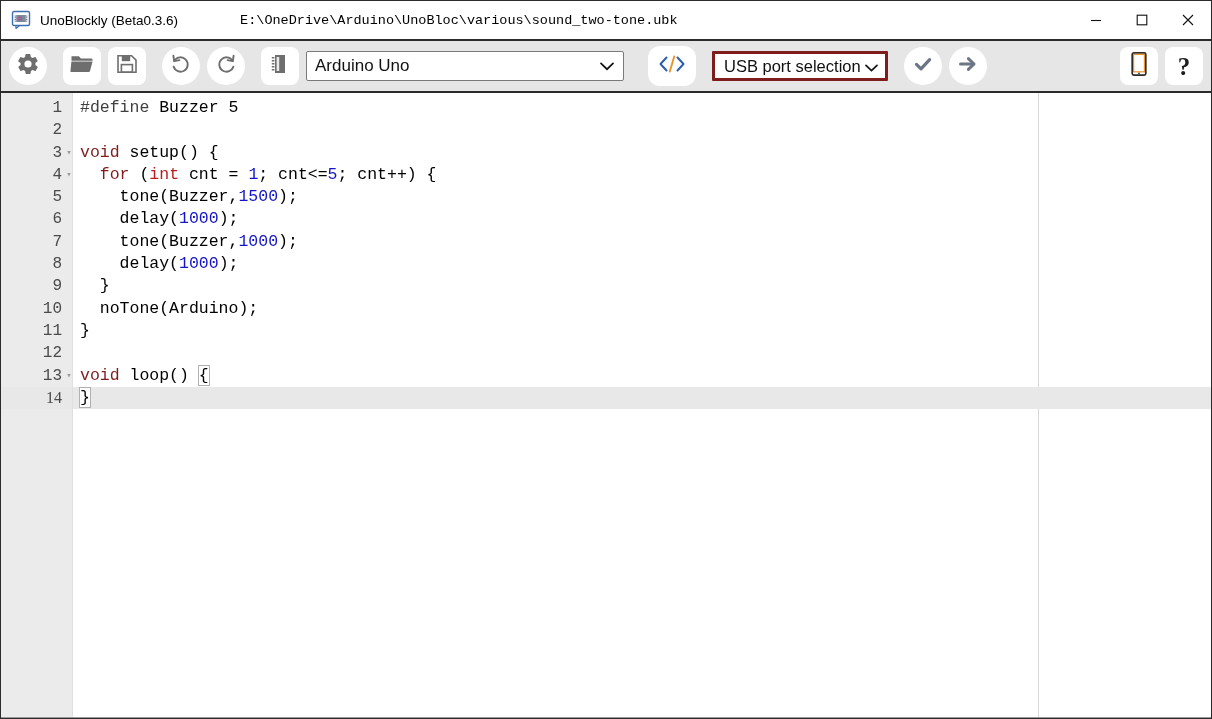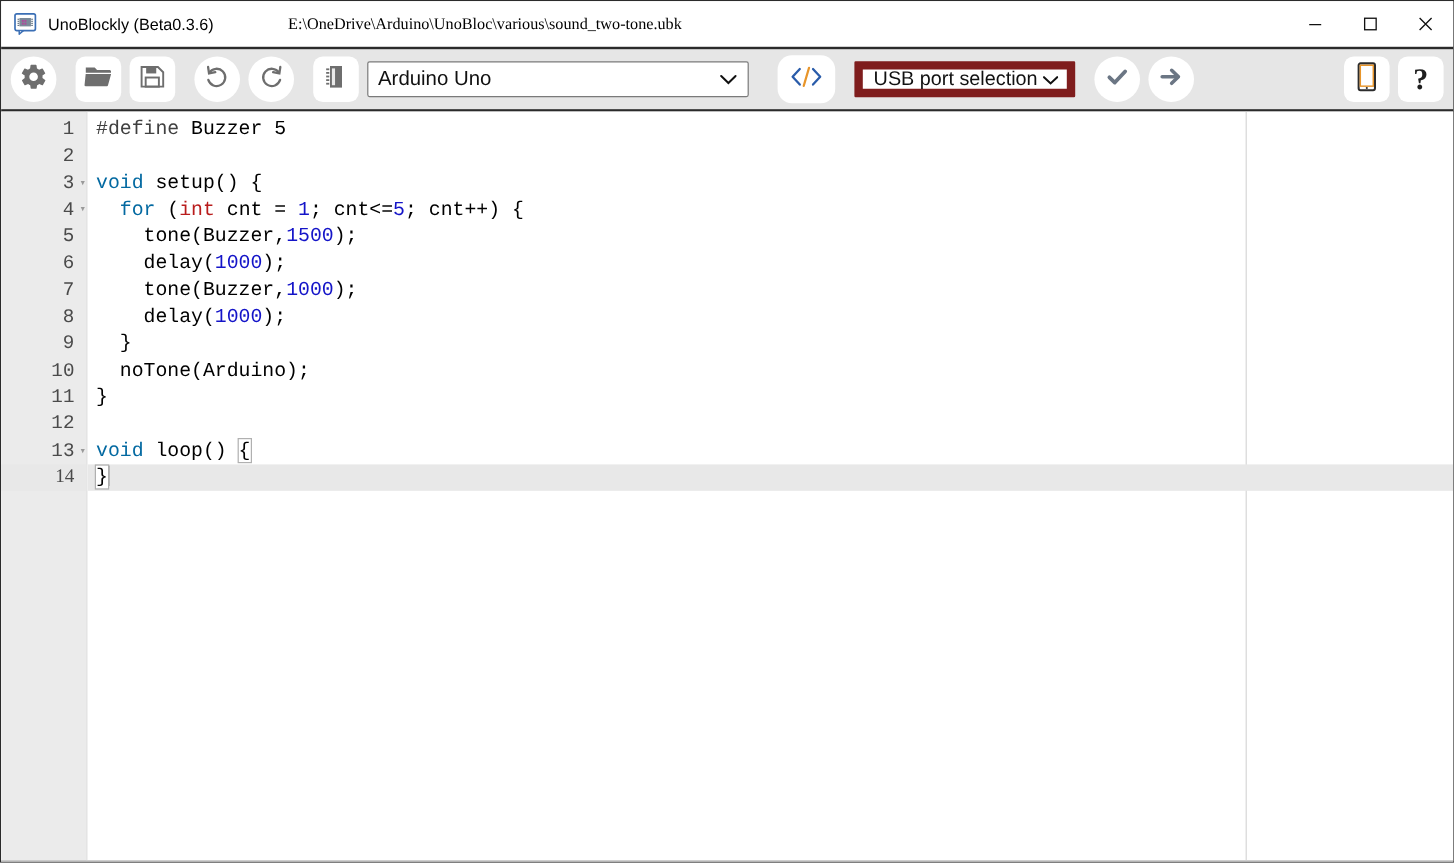--- a/index.html
+++ b/index.html
@@ -36,21 +36,21 @@
     font-size: 13.5px;
     color: #000000;
     white-space: nowrap;
     font-family: "Liberation Sans", sans-serif;
   }
   .file-path {
     font-size: 13.5px;
     color: #000000;
     white-space: nowrap;
     margin-left: 62px;
-    font-family: Liberation Serif, serif;
+    font-family: Liberation Mono, monospace;
   }
   .win-controls {
     position: absolute;
     right: 0; top: 0;
     height: 38px;
     display: flex; align-items: stretch;
   }
   .win-btn {
     width: 46px; height: 38px;
     display: flex; align-items: center; justify-content: center;
@@ -98,21 +98,21 @@
     cursor: default;
     flex: none;
   }
   .device-select .caret {
     position: absolute; right: 9px; top: 50%;
     transform: translateY(-50%);
   }
   .port-select {
     height: 30px;
     background: #ffffff;
-    border: 7px solid #7f1d1d;
+    border: 3px solid #7f1d1d;
     border-radius: 1px;
     display: flex; align-items: center;
     padding: 0 7px 0 9px;
     font-size: 16.5px;
     color: #111111;
     cursor: default;
     flex: none;
   }
   .port-select .caret { margin-left: 4px; }
 
@@ -175,21 +175,21 @@
     font-size: 16.5px;
     color: #000000;
     white-space: pre;
     padding-left: 7px;
     position: relative;
   }
   .code-line.active { background: #e8e8e8; }
 
   
   .t-pre   { color: #404040; }
-  .t-kw    { color: #0369a1; }
+  .t-kw    { color: #7f1d1d; }
   .t-type  { color: #b91c1c; }
   .t-num   { color: #1414c8; }
   .t-plain { color: #000000; }
   .t-brace-match {
     outline: 1px solid #b0b0b0;
     background: #ffffff;
   }
   .caret-bar {
     display: inline-block;
     width: 1px; height: 17px;

